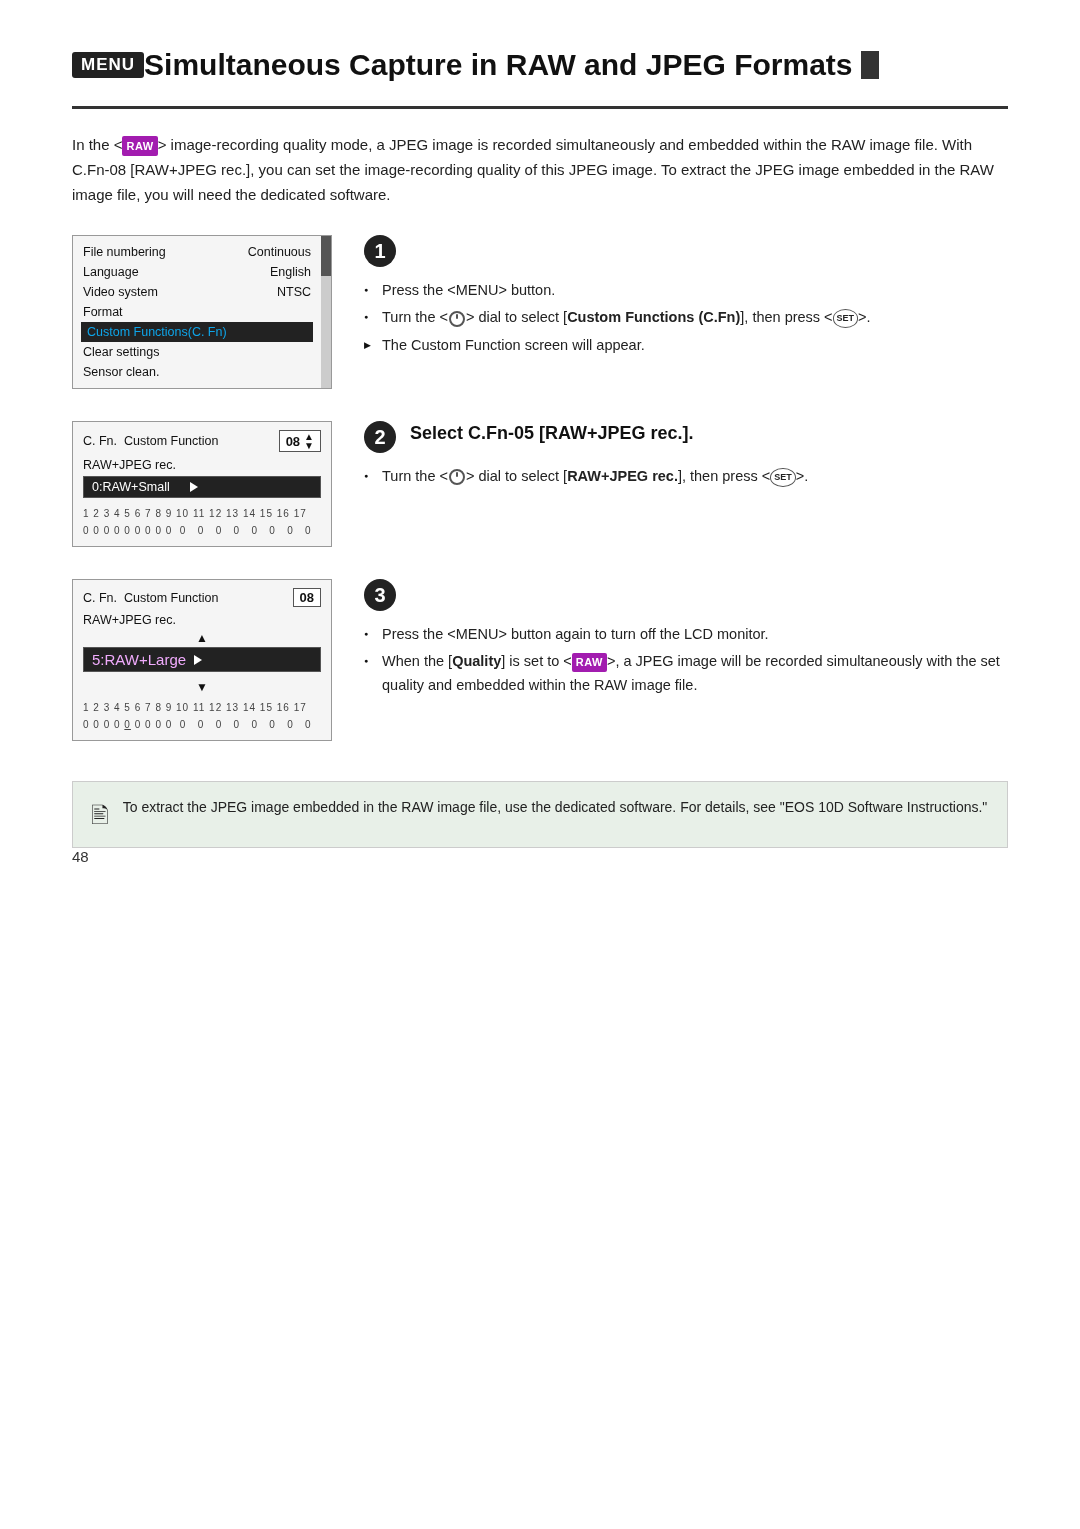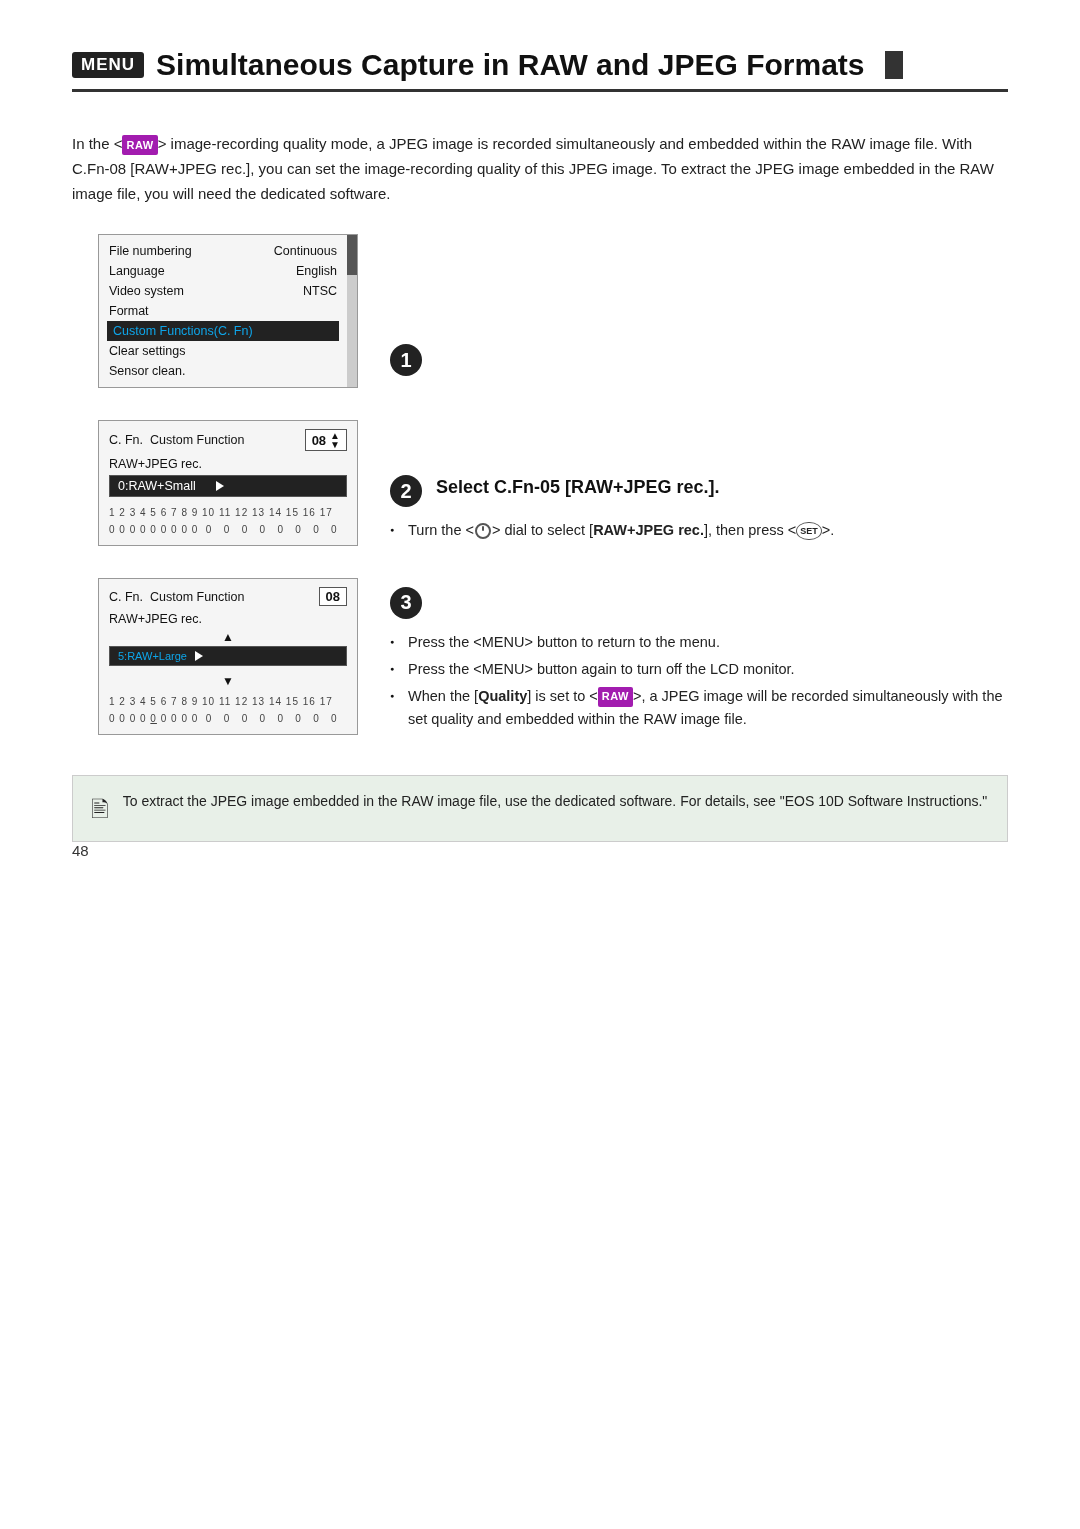--- a/index.html
+++ b/index.html
@@ -10,24 +10,23 @@
       color: #111;
       width: 1080px;
       min-height: 1529px;
       padding: 48px 72px 60px 72px;
     }
 
     
     .page-title {
       display: flex;
       align-items: center;
-      gap: 12px;
-      margin-bottom: 40px;
+      margin-bottom: 24px;
       border-bottom: 3px solid #333;
-      padding-bottom: 7px;
+      padding-bottom: 24px;
     }
     .menu-badge {
       background: #222;
       color: #fff;
       font-size: 17px;
       font-weight: bold;
       padding: 3px 9px;
       border-radius: 3px;
       letter-spacing: 1px;
       white-space: nowrap;
@@ -68,22 +67,21 @@
     
     .steps-container {
       display: flex;
       flex-direction: column;
       gap: 32px;
     }
 
     .step-row {
       display: flex;
       gap: 32px;
-      align-items: flex-end;
-      margin-left: 26px;
+      align-items: flex-start;
     }
 
     
     .screen-mockup {
       width: 260px;
       min-width: 260px;
       border: 1.5px solid #999;
       background: #f5f5f5;
       font-size: 12.5px;
       color: #111;
@@ -158,23 +156,23 @@
       padding: 3px 8px;
       font-size: 12.5px;
       margin-bottom: 8px;
       display: flex;
       align-items: center;
       gap: 16px;
     }
     .cf-selected-box2 {
       border: 1.5px solid #555;
       background: #222;
-      color: #0ea5e9;
+      color: #f0abfc;
       padding: 3px 8px;
-      font-size: 11px;
+      font-size: 15px;
       margin-bottom: 8px;
       display: flex;
       align-items: center;
       gap: 4px;
     }
     .triangle-right {
       display: inline-block;
       width: 0; height: 0;
       border-top: 5px solid transparent;
       border-bottom: 5px solid transparent;
@@ -359,20 +357,25 @@
         <div class="screen-scrollbar">
           <div class="screen-scrollbar-thumb"></div>
         </div>
       </div>
     </div>
 
     <div class="step-content">
       <div class="step-title-row">
         <span class="step-number">1</span>
       </div>
+      <ul class="step-bullets">
+        <li>Press the &lt;MENU&gt; button.</li>
+        <li>Turn the &lt;<span class="dial-icon"></span>&gt; dial to select [<span class="bold">Custom Functions (C.Fn)</span>], then press &lt;<span class="set-badge">SET</span>&gt;.</li>
+        <li class="arrow-item">The Custom Function screen will appear.</li>
+      </ul>
     </div>
   </div>
 
   <div class="step-row">
 
     <div class="cf-screen">
       <div class="cf-header">
         <span>C. Fn.&nbsp; Custom Function</span>
         <div class="cf-num-box" style="flex-direction:row; align-items:center; gap:2px;">
           <span>08</span>
@@ -420,21 +423,20 @@
       <div class="cf-arrow-down">▼</div>
       <div class="cf-number-row" style="margin-top:6px;">1 2 3 4 5 6 7 8 9 10 11 12 13 14 15 16 17</div>
       <div class="cf-number-row">0 0 0 0 <span style="text-decoration:underline;">0</span> 0 0 0 0 &nbsp;0 &nbsp;&nbsp;0 &nbsp;&nbsp;0 &nbsp;&nbsp;0 &nbsp;&nbsp;0 &nbsp;&nbsp;0 &nbsp;&nbsp;0 &nbsp;&nbsp;0</div>
     </div>
 
     <div class="step-content">
       <div class="step-title-row">
         <span class="step-number">3</span>
       </div>
       <ul class="step-bullets">
-        <li>Press the &lt;MENU&gt; button to return to the menu.</li>
         <li>Press the &lt;MENU&gt; button again to turn off the LCD monitor.</li>
         <li>When the [<span class="bold">Quality</span>] is set to &lt;<span class="raw-badge">RAW</span>&gt;, a JPEG image will be recorded simultaneously with the set quality and embedded within the RAW image file.</li>
       </ul>
     </div>
   </div>
 
 </div>
 
 <div class="note-box">
   <span class="note-icon">🖹</span>

